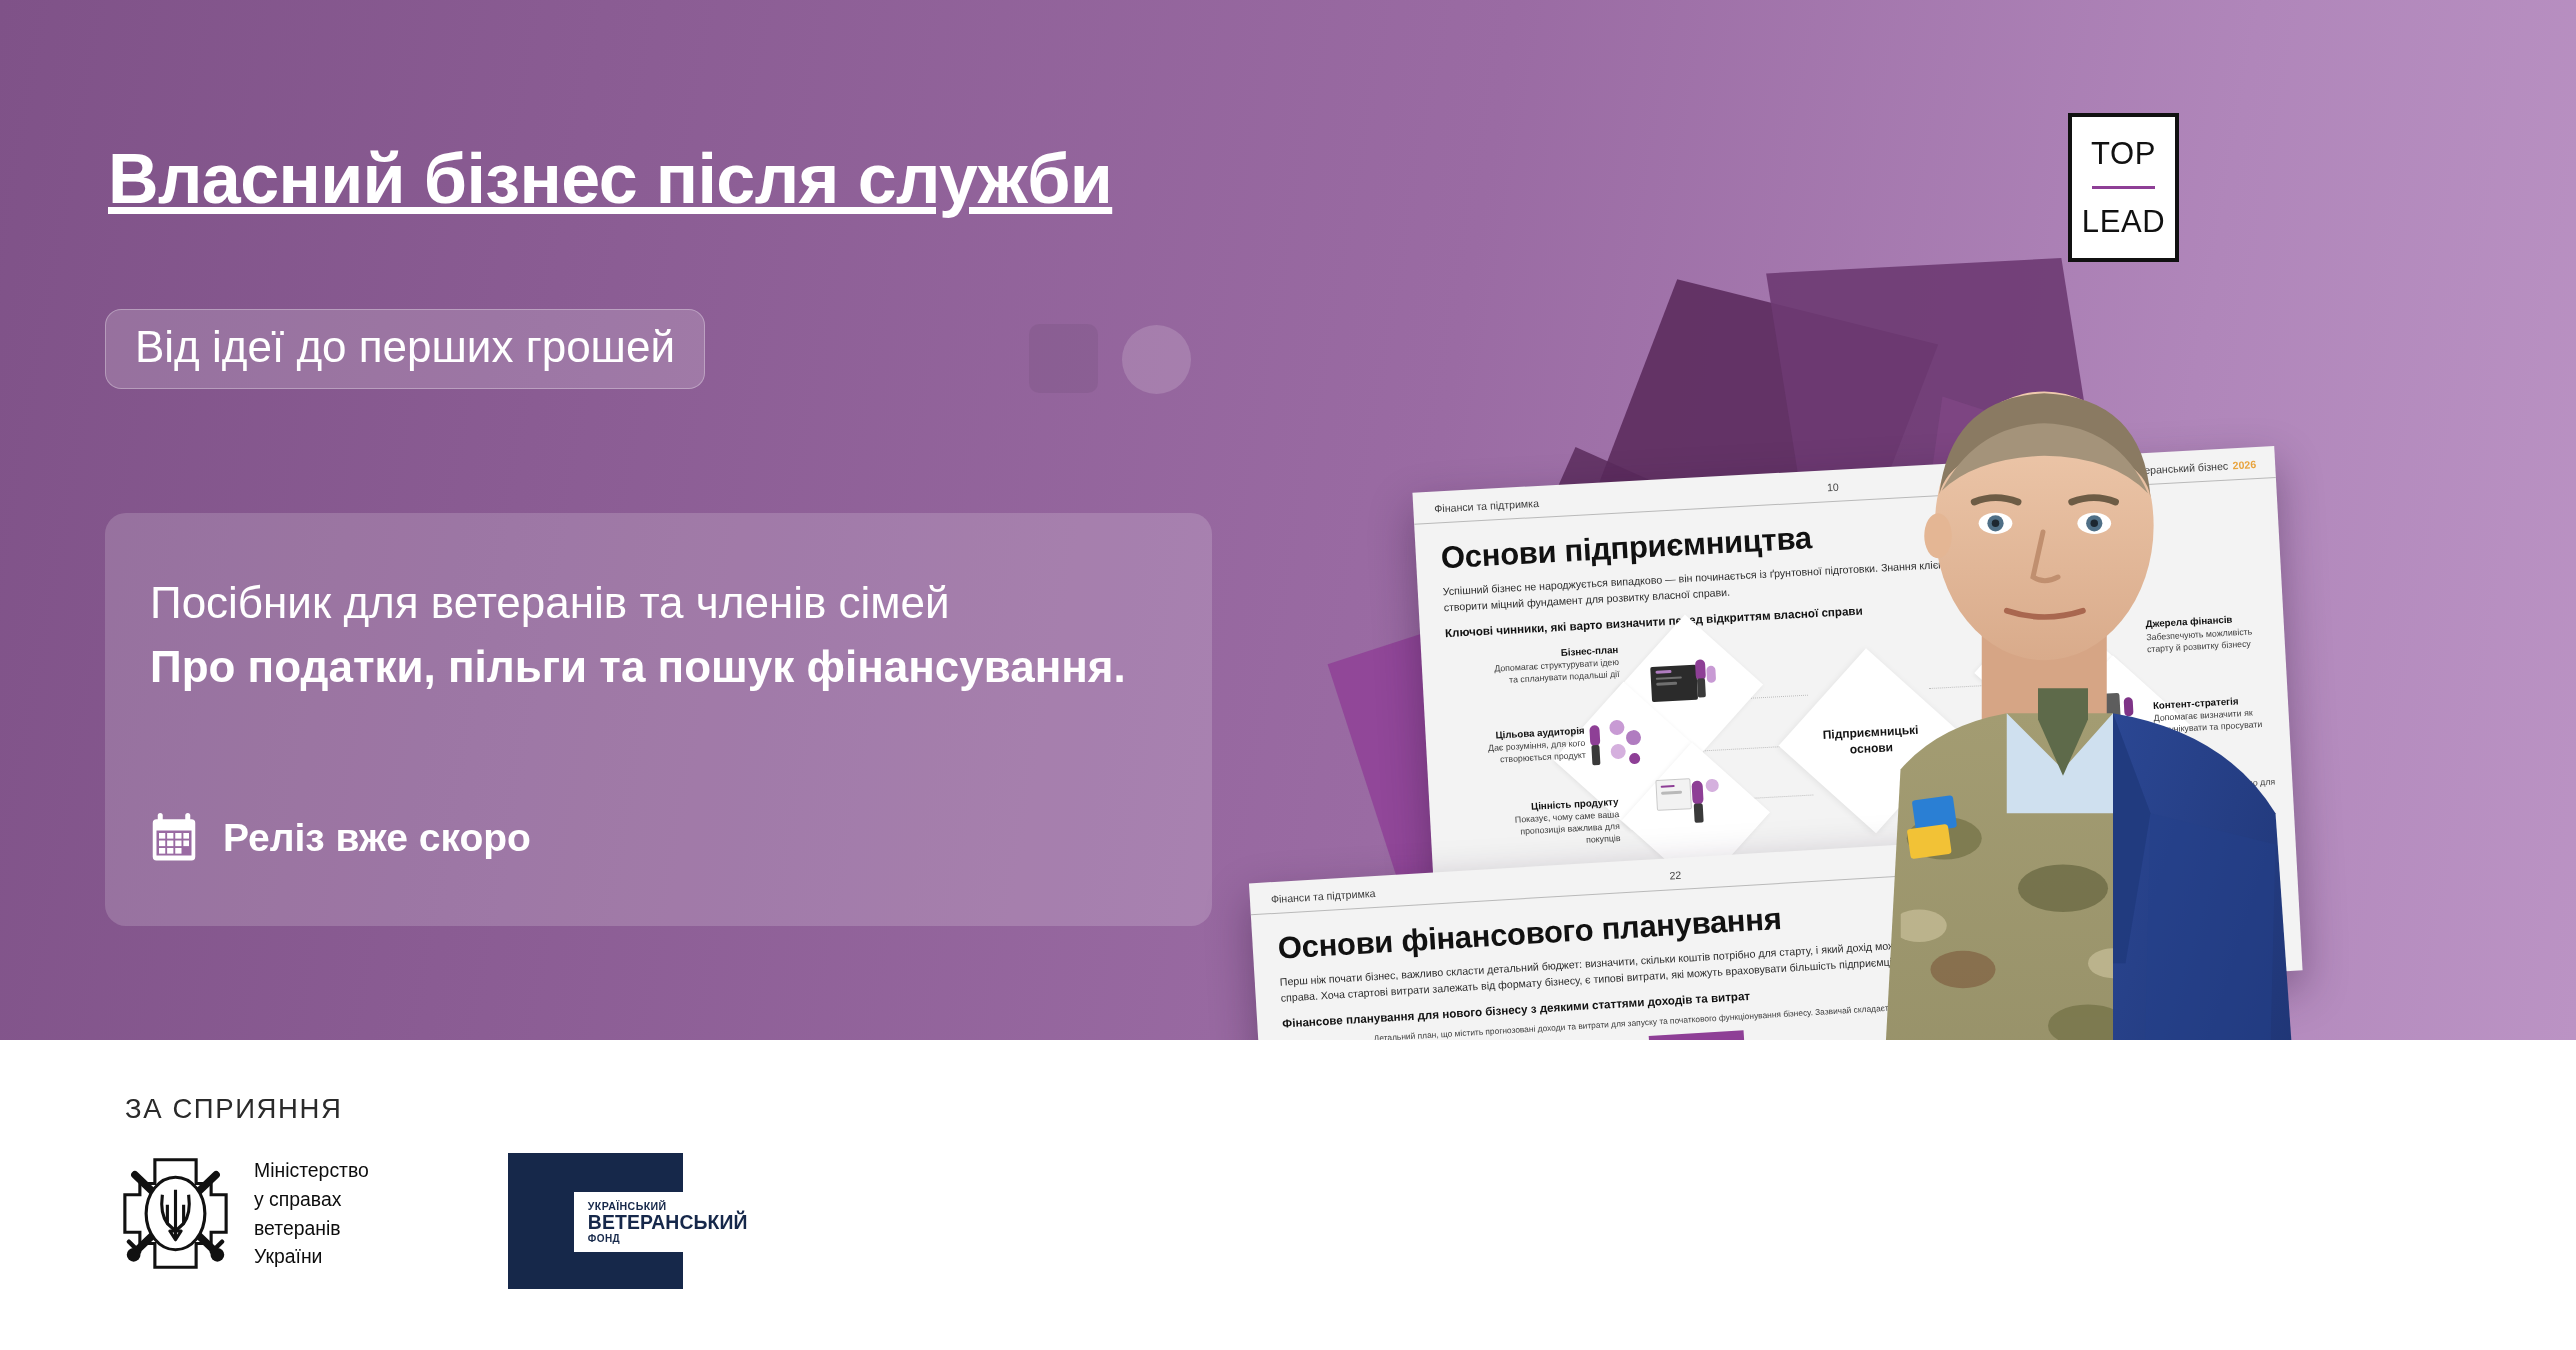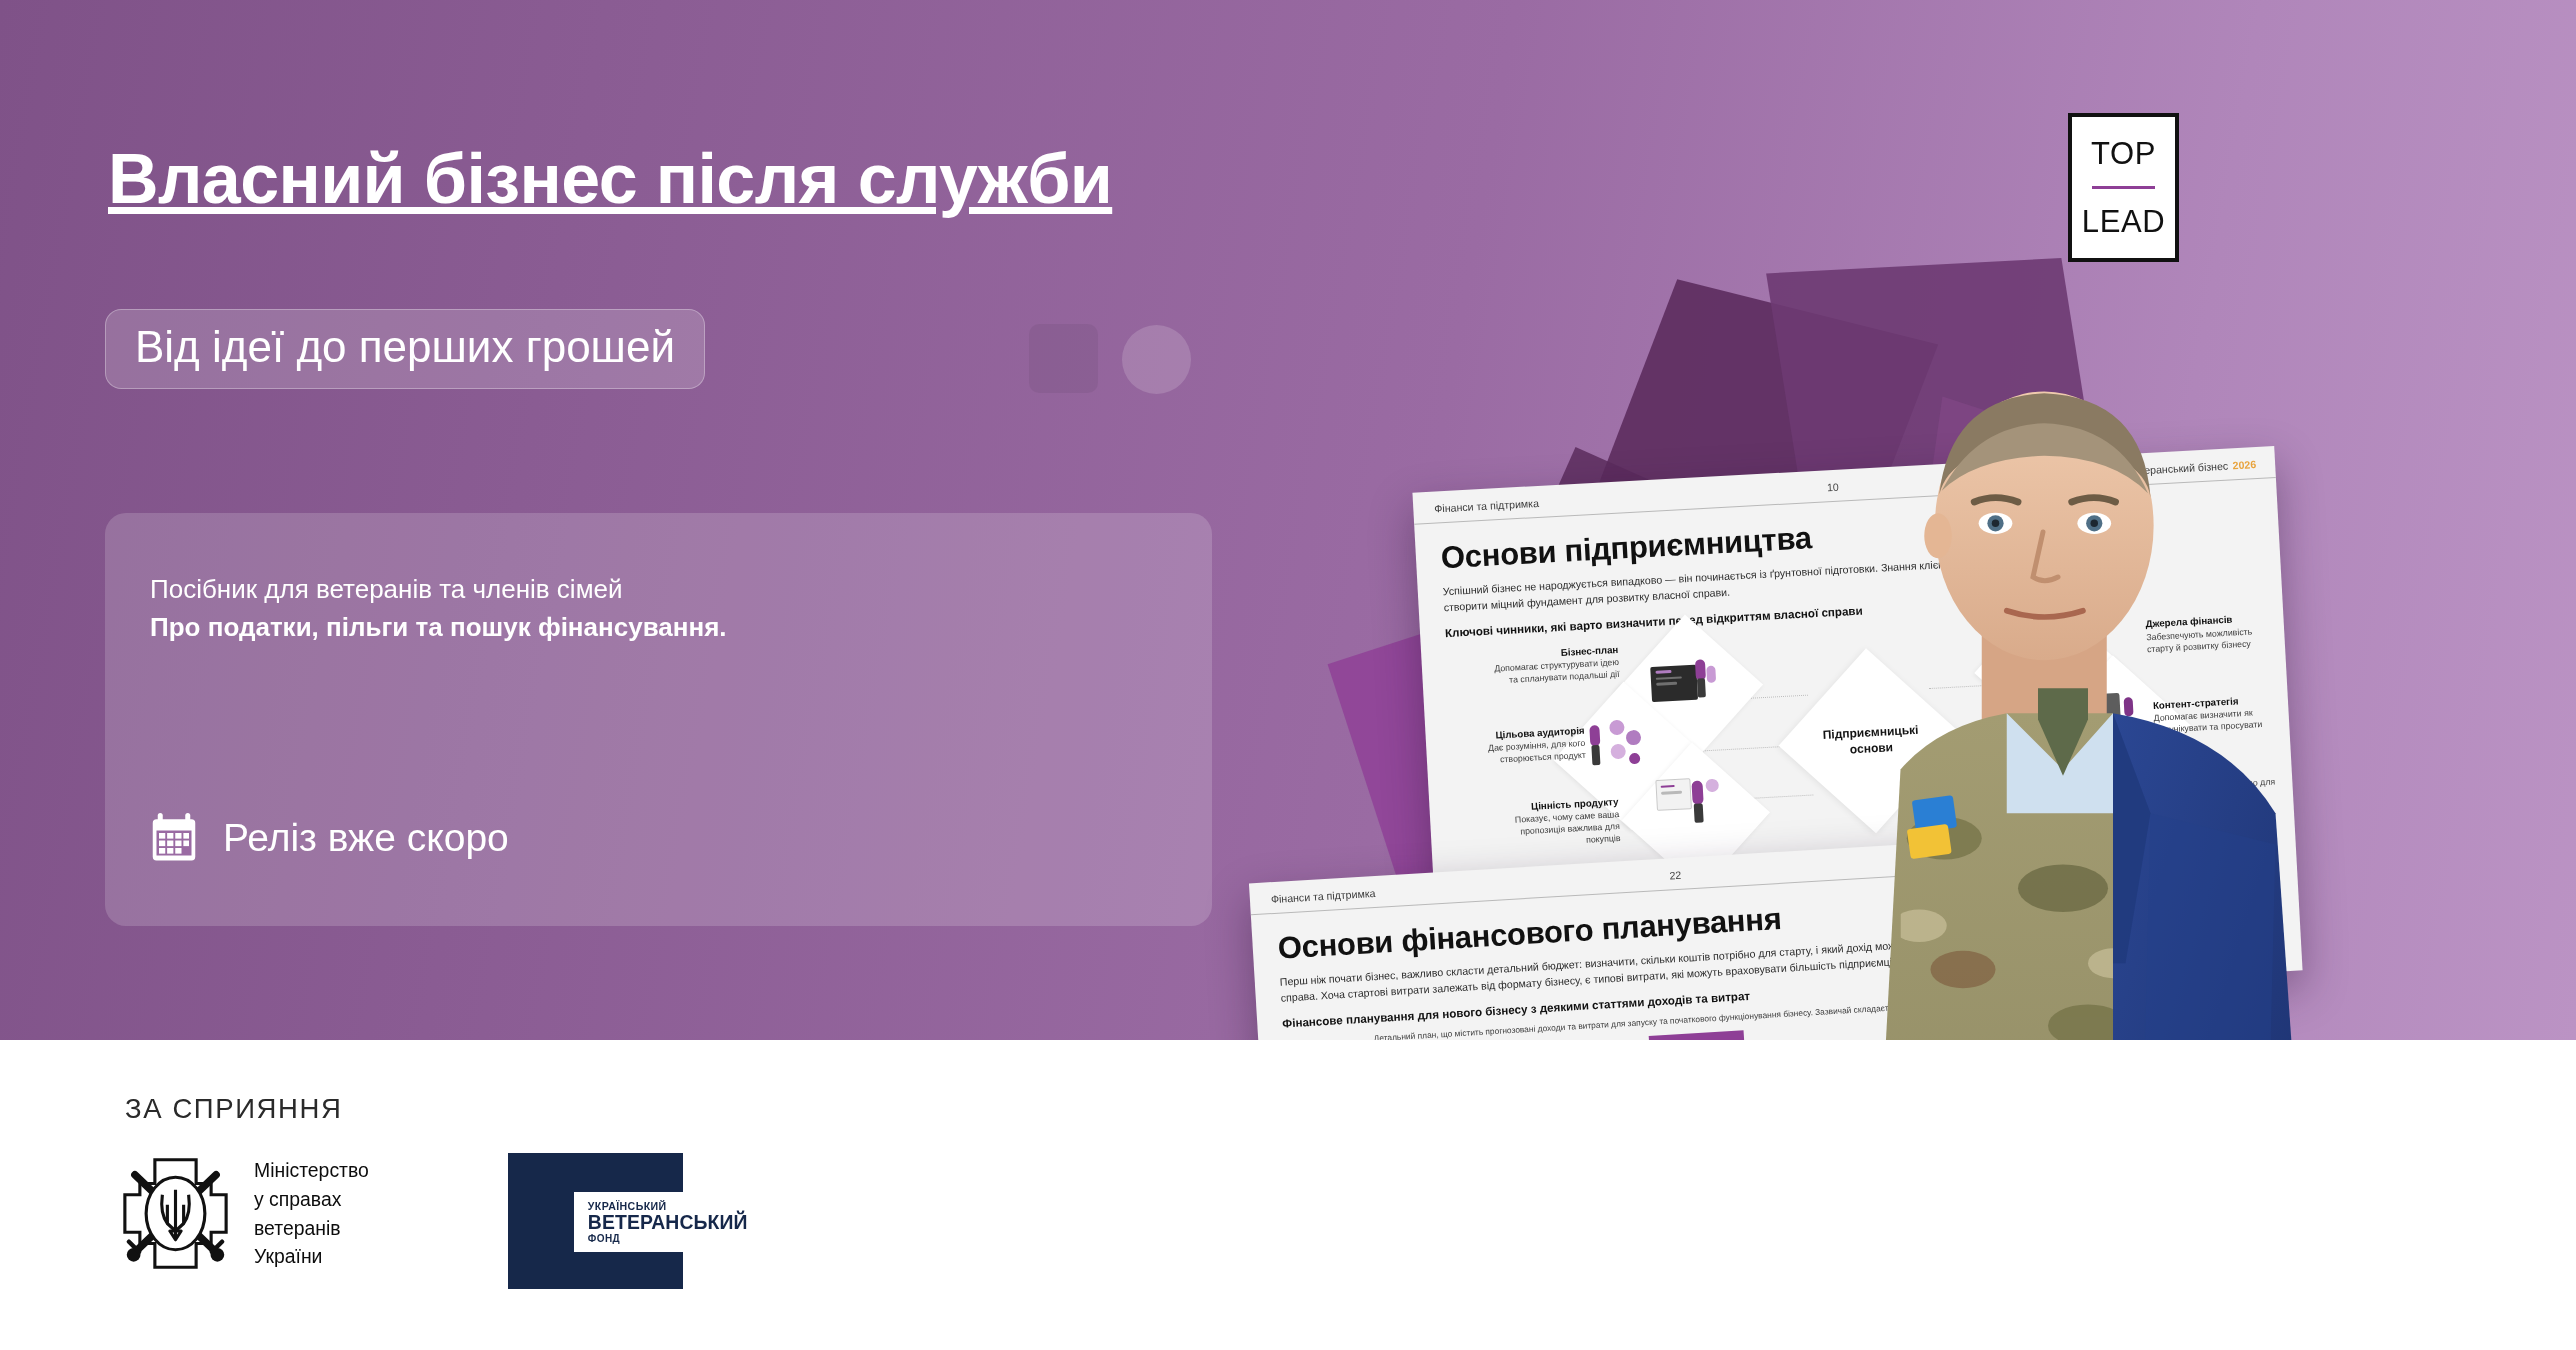--- a/index.html
+++ b/index.html
@@ -74,31 +74,31 @@
   }
 
   .blurb {
     position:absolute; left:105px; top:513px;
     width:1107px; min-height:413px;
     border-radius:21px;
     background:rgba(255,255,255,.17);
     padding:58px 45px 35px 45px;
   }
   .blurb p {
-    color:#ffffff; font-size:26px; line-height:1.46;
+    color:#ffffff; font-size:44px; line-height:1.46;
     font-weight:400;
   }
   .blurb b { font-weight:700; }
 
   .release {
     position:absolute; left:150px; top:813px;
     display:flex; align-items:center; gap:25px;
   }
   .release .cal { width:48px; height:50px; flex:0 0 auto; }
-  .release .rtxt { color:#fff; font-size:39px; font-weight:400; }
+  .release .rtxt { color:#fff; font-size:39px; font-weight:700; }
 
   
   .brand {
     position:absolute; left:2068px; top:113px;
     display:flex; align-items:flex-start; gap:22.5px;
   }
   .brand-mark {
     width:111px; height:149px; background:#fff;
     border:4.4px solid #111;
     display:flex; flex-direction:column;

